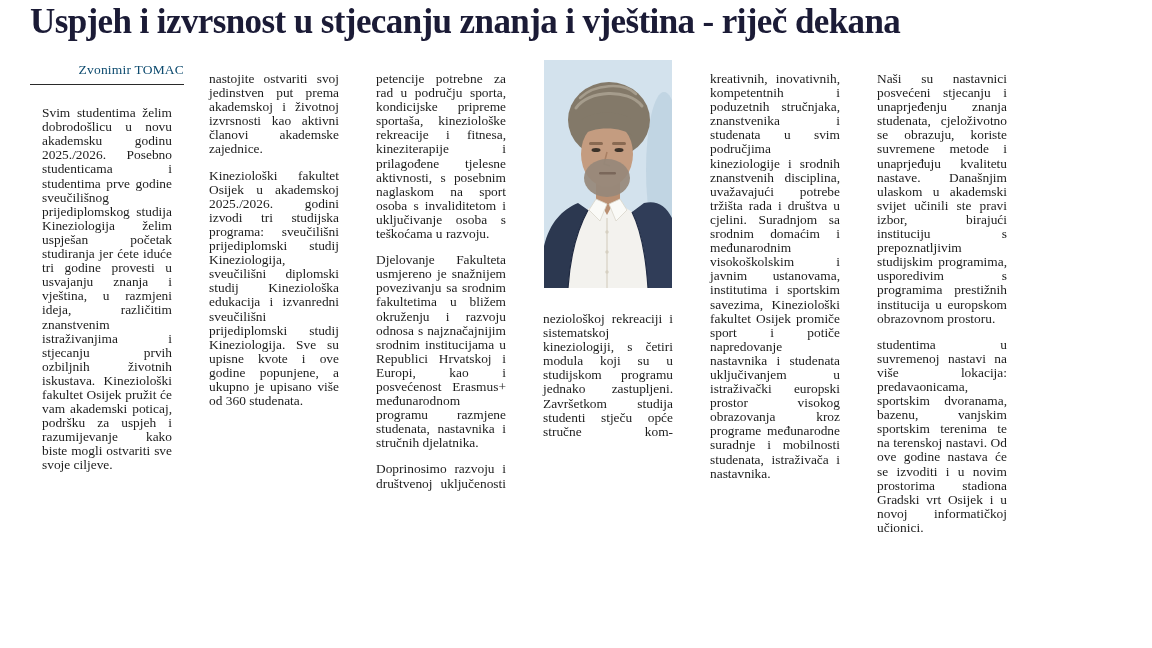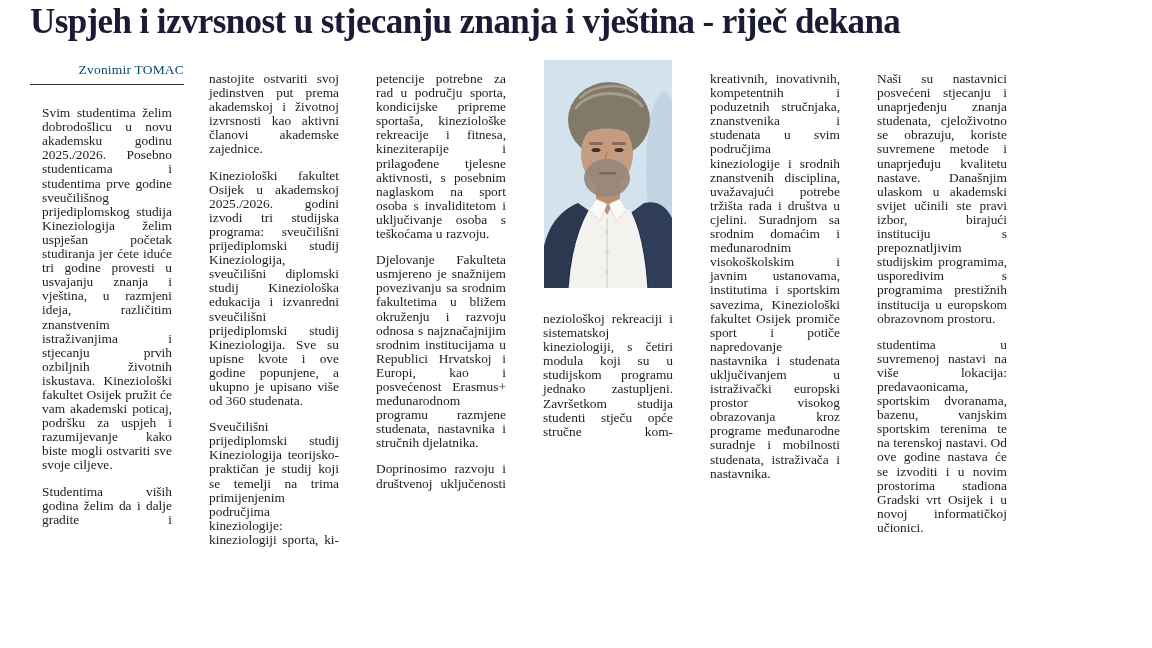--- a/index.html
+++ b/index.html
@@ -72,27 +72,25 @@
   <h1 class="headline">Uspjeh i izvrsnost u stjecanju znanja i vještina - riječ dekana</h1>
 
   <div class="columns">
 
     <div class="col">
       <div class="byline-block">
         <div class="byline">Zvonimir TOMAC</div>
         <div class="byline-rule"></div>
       </div>
       <p>Svim studentima želim dobrodošlicu u novu akademsku godinu 2025./2026. Posebno studenticama i studentima prve godine sveučilišnog prijediplomskog studija Kineziologija želim uspješan početak studiranja jer ćete iduće tri godine provesti u usvajanju znanja i vještina, u razmjeni ideja, različitim znanstvenim istraživanjima i stjecanju prvih ozbiljnih životnih iskustava. Kineziološki fakultet Osijek pružit će vam akademski poticaj, podršku za uspjeh i razumijevanje kako biste mogli ostvariti sve svoje ciljeve.</p>
-      <p class="cont">Studentima viših godina želim da i dalje gradite i</p>
     </div>
 
     <div class="col">
       <p>nastojite ostvariti svoj jedinstven put prema akademskoj i životnoj izvrsnosti kao aktivni članovi akademske zajednice.</p>
       <p>Kineziološki fakultet Osijek u akademskoj 2025./2026. godini izvodi tri studijska programa: sveučilišni prijediplomski studij Kineziologija, sveučilišni diplomski studij Kineziološka edukacija i izvanredni sveučilišni prijediplomski studij Kineziologija. Sve su upisne kvote i ove godine popunjene, a ukupno je upisano više od 360 studenata.</p>
-      <p class="cont">Sveučilišni prijediplomski studij Kineziologija teorijsko-praktičan je studij koji se temelji na trima primijenjenim područjima kineziologije: kineziologiji sporta, ki-</p>
     </div>
 
     <div class="col">
       <p>petencije potrebne za rad u području sporta, kondicijske pripreme sportaša, kineziološke rekreacije i fitnesa, kineziterapije i prilagođene tjelesne aktivnosti, s posebnim naglaskom na sport osoba s invaliditetom i uključivanje osoba s teškoćama u razvoju.</p>
       <p>Djelovanje Fakulteta usmjereno je snažnijem povezivanju sa srodnim fakultetima u bližem okruženju i razvoju odnosa s najznačajnijim srodnim institucijama u Republici Hrvatskoj i Europi, kao i posvećenost Erasmus+ međunarodnom programu razmjene studenata, nastavnika i stručnih djelatnika.</p>
       <p class="cont">Doprinosimo razvoju i društvenoj uključenosti</p>
     </div>
 
     <div class="col">
       <figure class="photo-figure">

